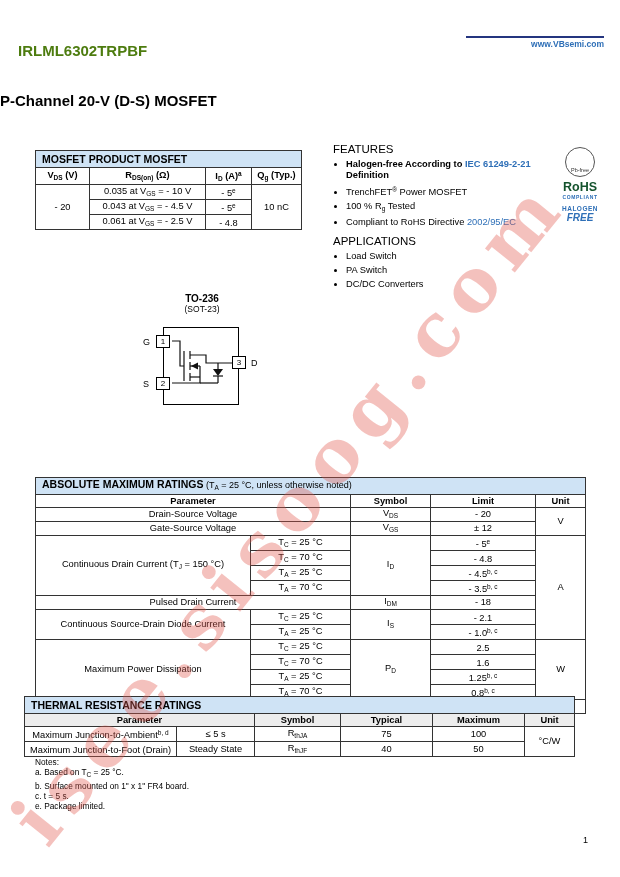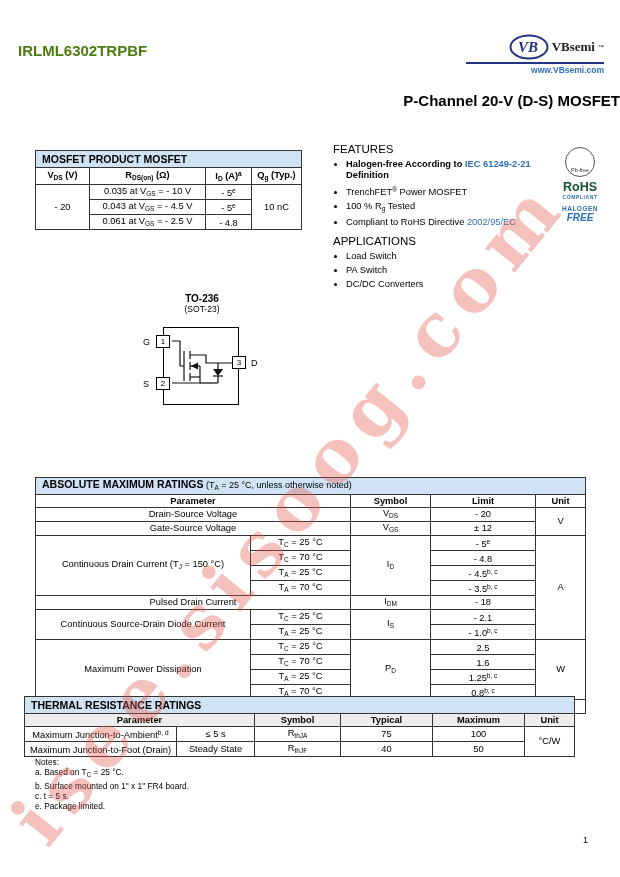--- a/index.html
+++ b/index.html
@@ -8,21 +8,21 @@
 
   .part-number { position: absolute; left: 18px; top: 42px; font-size: 15px; font-weight: bold; color: #4d7c0f; }
 
   .logo-block { position: absolute; right: 16px; top: 34px; width: 138px; text-align: right; }
   .logo-row { display: flex; align-items: center; justify-content: flex-end; gap: 3px; }
   .logo-name { font-family: "Liberation Serif", serif; font-weight: bold; font-size: 13px; color: #222; }
   .logo-tm { font-size: 6px; vertical-align: 5px; color: #222; }
   .logo-line { border-bottom: 2px solid #24357f; margin: 2px 0 1px 0; }
   .logo-url { color: #2e6fb7; font-size: 8.5px; font-weight: bold; }
 
-  .doc-title { position: absolute; top: 92px; left: 0; width: 100%; text-align: right; font-size: 15px; font-weight: bold; color: #000; }
+  .doc-title { position: absolute; top: 92px; left: 0; width: 100%; text-align: left; font-size: 15px; font-weight: bold; color: #000; }
 
   table.t { border-collapse: collapse; table-layout: fixed; background: #fff; }
   table.t td { border: 1px solid #333; font-size: 9.3px; padding: 0 4px; height: 13px; line-height: 11px; color: #000; }
   table.t .title-cell { background: #cfe3f5; font-size: 10.5px; font-weight: bold; height: 17px; text-align: left; padding-left: 6px; }
   table.t .title-cond { font-weight: normal; font-size: 9px; }
   .hdr { font-weight: bold; text-align: center; }
   .c { text-align: center; }
   .l { text-align: center; }
   sub { font-size: 6.5px; vertical-align: -2px; }
   sup { font-size: 6.5px; vertical-align: 3px; }
@@ -69,28 +69,20 @@
     color: #e2574c; opacity: 0.36; white-space: nowrap; pointer-events: none; z-index: 5; }
 </style>
 </head>
 <body>
 
 <div class="page">
 
   <div class="part-number">IRLML6302TRPBF</div>
 
   <div class="logo-block">
-    <div class="logo-row">
-      <svg class="logo-mark" width="40" height="26" viewBox="0 0 40 26">
-        <ellipse cx="20" cy="13" rx="18.5" ry="11.5" fill="none" stroke="#24357f" stroke-width="2"></ellipse>
-        <text x="9" y="18" font-family="Liberation Serif, serif" font-style="italic" font-weight="bold" font-size="15" fill="#24357f">VB</text>
-      </svg>
-      <span class="logo-name">VBsemi</span>
-      <span class="logo-tm">™</span>
-    </div>
     <div class="logo-line"></div>
     <div class="logo-url">www.VBsemi.com</div>
   </div>
 
   <div class="doc-title">P-Channel 20-V (D-S) MOSFET</div>
 
   <table class="t summary-table">
     <colgroup>
         <col style="width:54px">
         <col style="width:116px">

